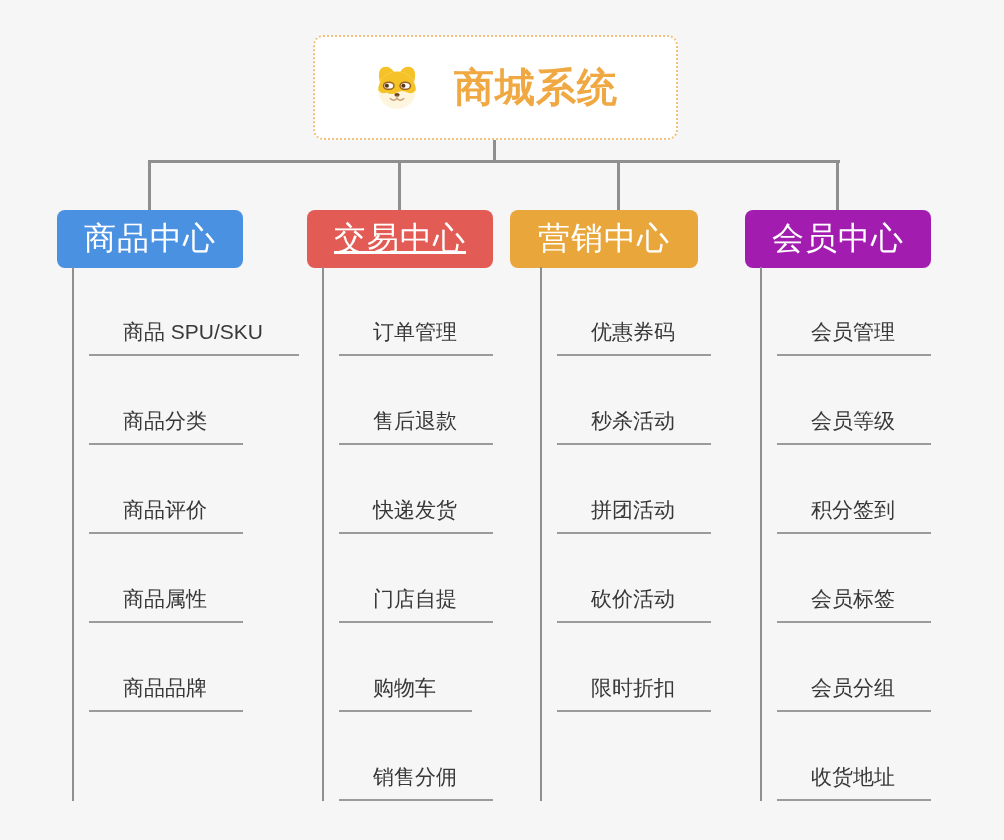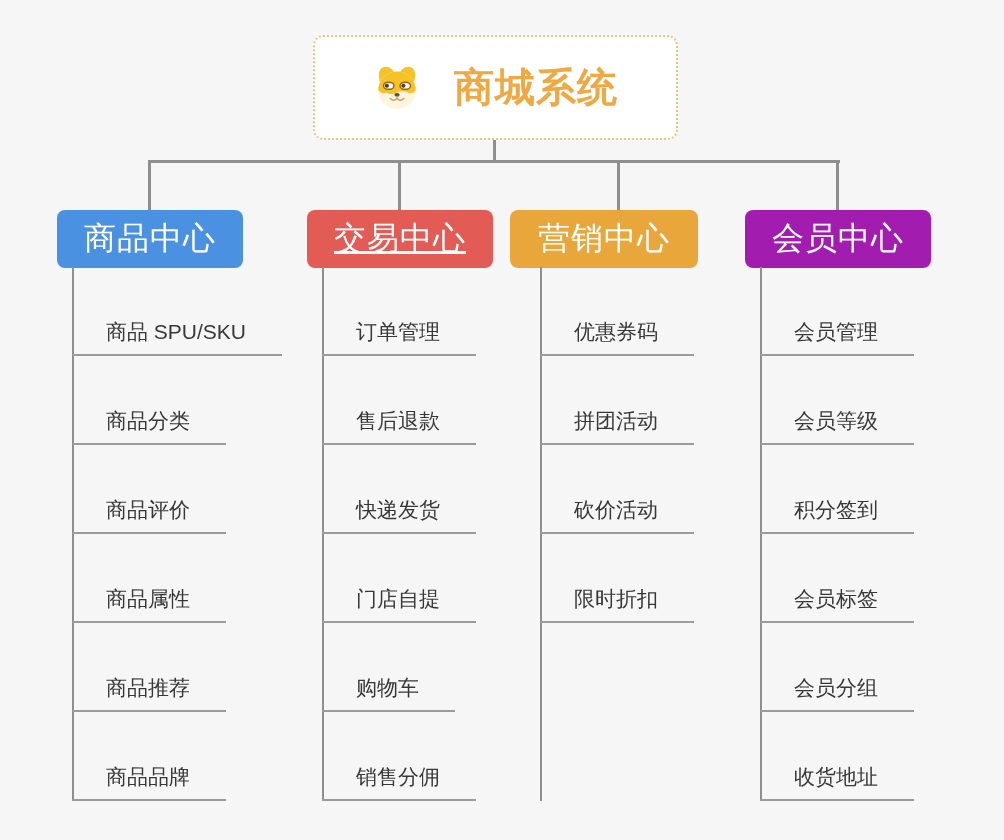--- a/index.html
+++ b/index.html
@@ -74,20 +74,21 @@
   .slot { height: 89px; display: flex; align-items: flex-end; }
   .leaf {
     font-size: 21px;
     color: #383838;
     padding: 0 36px 8px 34px;
     border-bottom: 2px solid #9b9b9b;
     white-space: nowrap;
     width: -moz-fit-content;
     width: fit-content;
     cursor: pointer;
+    margin-left: 17px;
   }
 </style>
 </head>
 <body>
 
 <div class="canvas">
 
   <div class="conn stem"></div>
   <div class="conn bus"></div>
   <div class="conn drop drop-1"></div>
@@ -130,23 +131,20 @@
     <div class="slot">
         <div class="leaf">商品分类</div>
       </div>
     <div class="slot">
         <div class="leaf">商品评价</div>
       </div>
     <div class="slot">
         <div class="leaf">商品属性</div>
       </div>
     <div class="slot">
-        <div class="leaf">商品推荐</div>
-      </div>
-    <div class="slot">
         <div class="leaf">商品品牌</div>
       </div>
   </div>
 
   <div class="leaves lv-2">
     <div class="slot">
         <div class="leaf">订单管理</div>
       </div>
     <div class="slot">
         <div class="leaf">售后退款</div>
@@ -163,20 +161,23 @@
     <div class="slot">
         <div class="leaf">销售分佣</div>
       </div>
   </div>
 
   <div class="leaves lv-3">
     <div class="slot">
         <div class="leaf">优惠券码</div>
       </div>
     <div class="slot">
+        <div class="leaf">秒杀活动</div>
+      </div>
+    <div class="slot">
         <div class="leaf">拼团活动</div>
       </div>
     <div class="slot">
         <div class="leaf">砍价活动</div>
       </div>
     <div class="slot">
         <div class="leaf">限时折扣</div>
       </div>
   </div>
 

